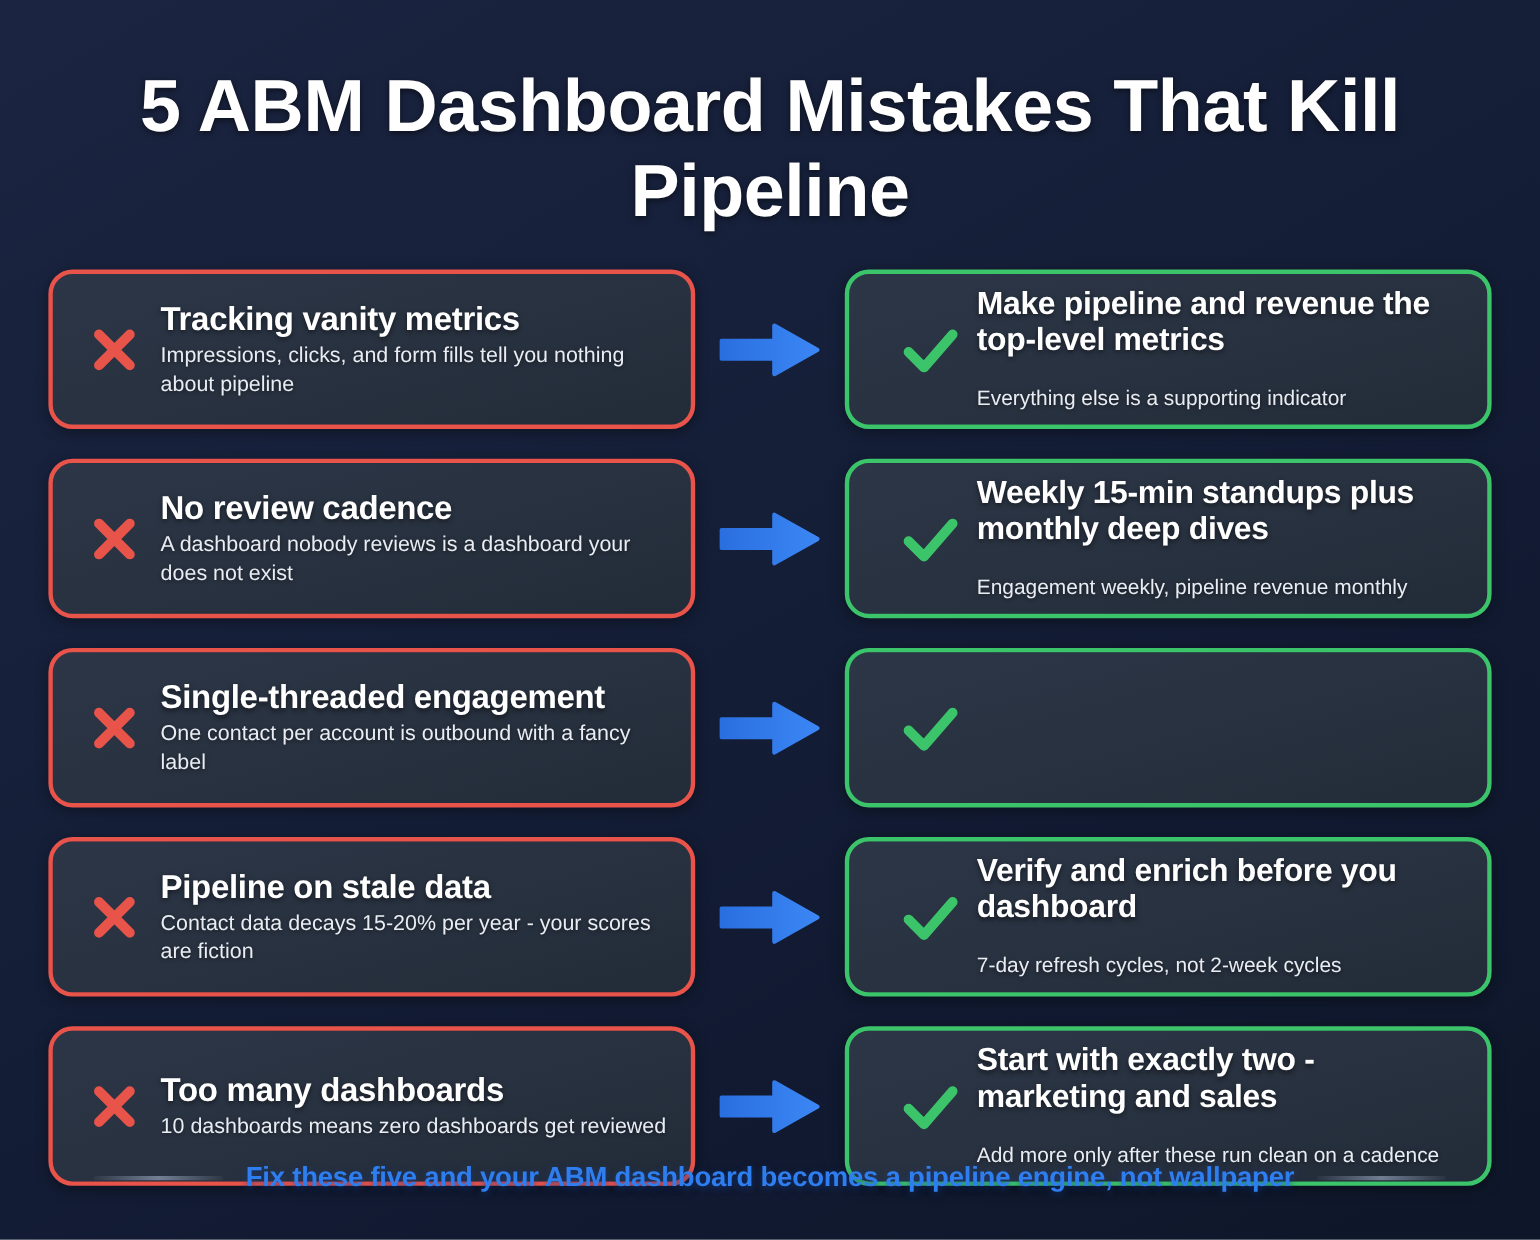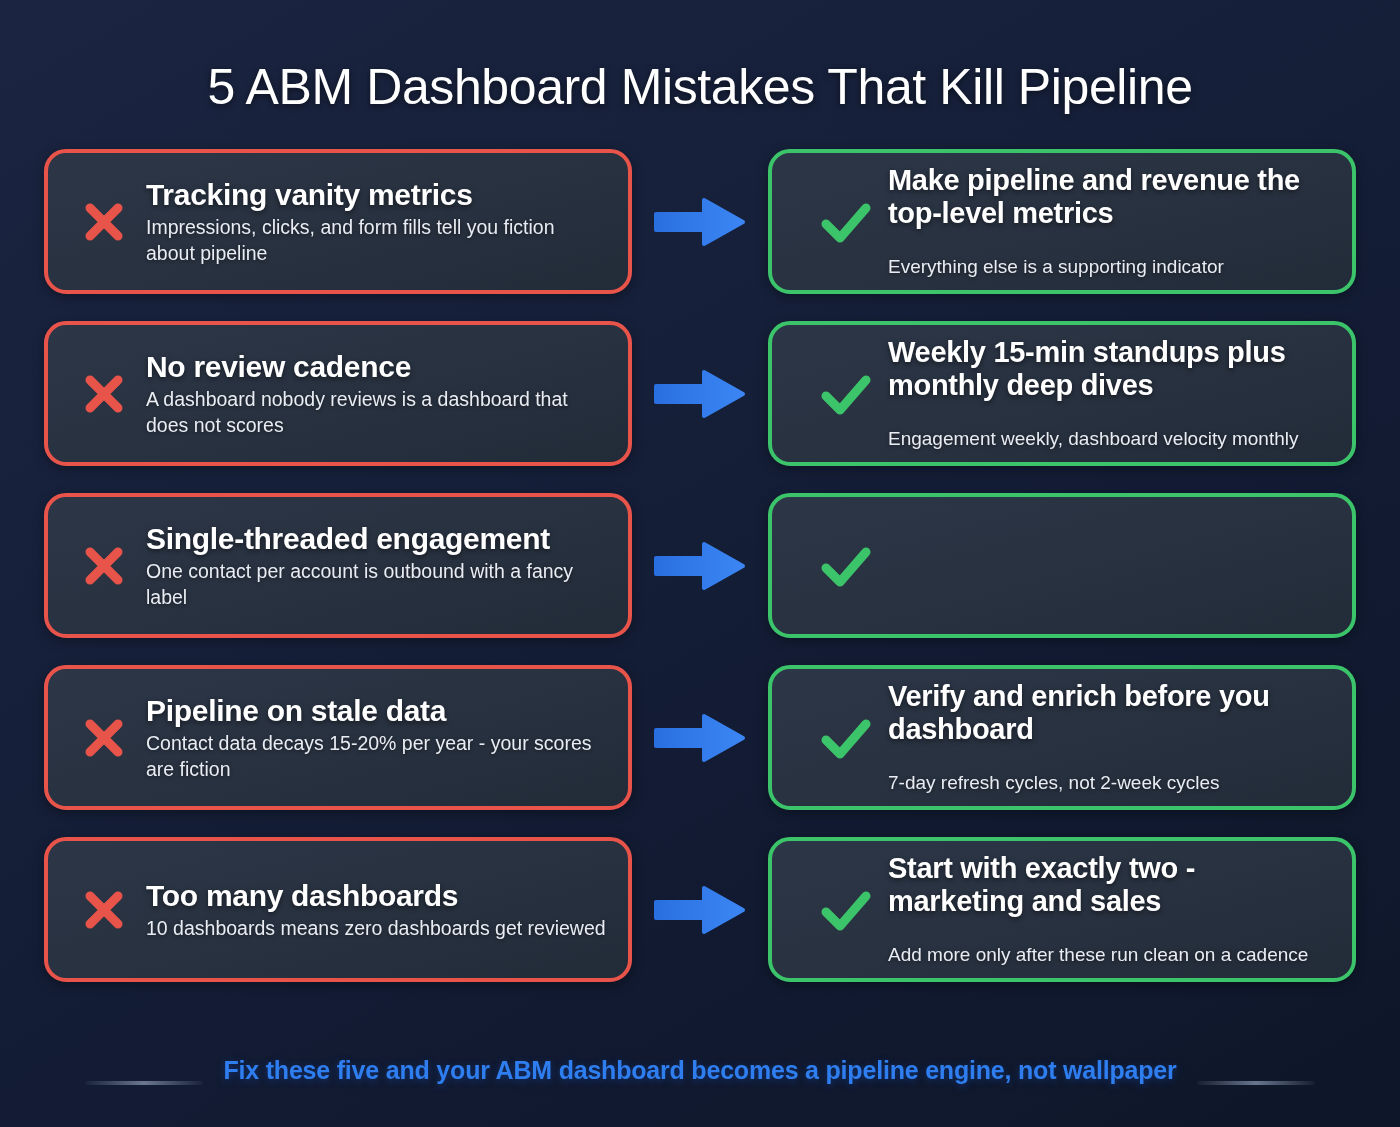--- a/index.html
+++ b/index.html
@@ -13,22 +13,22 @@
     background: linear-gradient(150deg, #1b2440 0%, #16203a 35%, #111a31 70%, #0e1729 100%);
     font-family:"Liberation Sans", sans-serif;
     overflow:hidden;
     position:relative;
   }
 
   
   .page-title {
     text-align:center;
     color:#ffffff;
-    font-size:50px;
-    font-weight:normal;
+    font-size:67px;
+    font-weight:bold;
     letter-spacing:-0.4px;
     padding-top:58px;
     text-shadow:0 2px 6px rgba(0,0,0,0.55);
   }
 
   
   .rows {
     margin-top:33px;
     padding:0 44px;
     display:flex;
@@ -97,21 +97,21 @@
     align-items:center;
     justify-content:center;
   }
 
   
   .footer {
     position:absolute;
     left:0; right:0;
     top:1056px;
     display:flex;
-    align-items:flex-end;
+    align-items:center;
     justify-content:center;
     gap:20px;
   }
   .footer-rule {
     width:118px;
     height:4px;
     border-radius:2px;
     background:linear-gradient(90deg, rgba(150,165,190,0.05), rgba(160,175,200,0.62), rgba(150,165,190,0.05));
   }
   .footer-text {
@@ -132,21 +132,21 @@
 
   <div class="row">
     <div class="card problem">
       <span class="card-icon">
         <svg width="52" height="52" viewBox="0 0 52 52">
           <path d="M12 12 L40 40 M40 12 L12 40" stroke="#e8534a" stroke-width="9" stroke-linecap="round"></path>
         </svg>
       </span>
       <div class="card-body">
         <div class="card-title">Tracking vanity metrics</div>
-        <div class="card-desc">Impressions, clicks, and form fills tell you fiction about pipeline</div>
+        <div class="card-desc">Impressions, clicks, and form fills tell you nothing about pipeline</div>
       </div>
     </div>
     <div class="arrow-cell">
       <svg width="92" height="52" viewBox="0 0 92 52">
         <defs>
             <linearGradient id="ag1" x1="0" y1="0" x2="1" y2="0">
           <stop offset="0" stop-color="#2a6fe0"></stop>
               <stop offset="1" stop-color="#3b86f4"></stop>
         </linearGradient>
           </defs>
@@ -168,37 +168,37 @@
 
   <div class="row">
     <div class="card problem">
       <span class="card-icon">
         <svg width="52" height="52" viewBox="0 0 52 52">
           <path d="M12 12 L40 40 M40 12 L12 40" stroke="#e8534a" stroke-width="9" stroke-linecap="round"></path>
         </svg>
       </span>
       <div class="card-body">
         <div class="card-title">No review cadence</div>
-        <div class="card-desc">A dashboard nobody reviews is a dashboard that does not scores</div>
+        <div class="card-desc">A dashboard nobody reviews is a dashboard your does not exist</div>
       </div>
     </div>
     <div class="arrow-cell">
       <svg width="92" height="52" viewBox="0 0 92 52">
         <path d="M2 18 H50 V4 L89 26 L50 48 V34 H2 Z" fill="url(#ag1)" stroke="url(#ag1)" stroke-width="4" stroke-linejoin="round"></path>
       </svg>
     </div>
     <div class="card solution">
       <span class="card-icon">
         <svg width="56" height="52" viewBox="0 0 56 52">
           <path d="M8 28 L22 42 L48 12" stroke="#3cc46a" stroke-width="9" fill="none" stroke-linecap="round" stroke-linejoin="round"></path>
         </svg>
       </span>
       <div class="card-body">
         <div class="card-title">Weekly 15-min standups plus monthly deep dives</div>
-        <div class="card-desc">Engagement weekly, dashboard velocity monthly</div>
+        <div class="card-desc">Engagement weekly, pipeline revenue monthly</div>
       </div>
     </div>
   </div>
 
   <div class="row">
     <div class="card problem">
       <span class="card-icon">
         <svg width="52" height="52" viewBox="0 0 52 52">
           <path d="M12 12 L40 40 M40 12 L12 40" stroke="#e8534a" stroke-width="9" stroke-linecap="round"></path>
         </svg>

